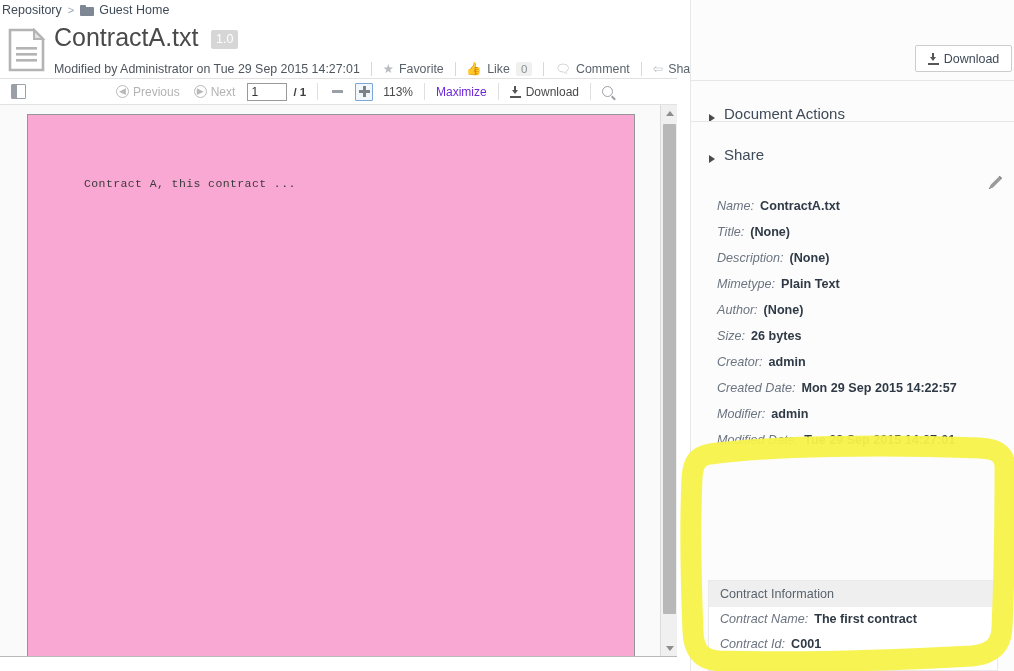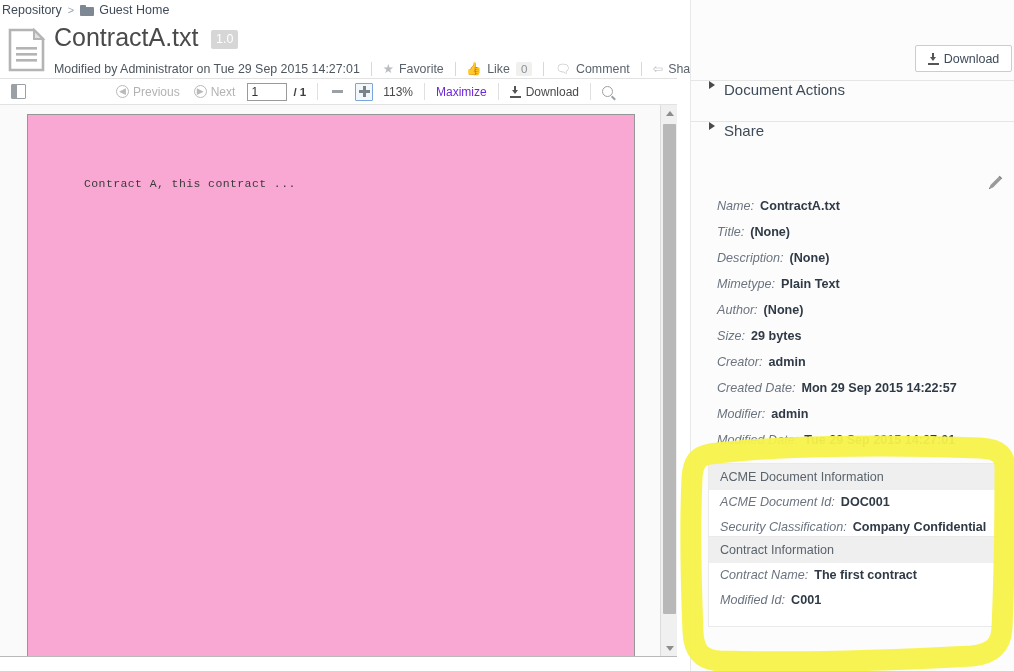--- a/index.html
+++ b/index.html
@@ -174,21 +174,21 @@
     position: absolute; right: 2px; top: 45px; width: 97px; height: 27px;
     border: 1px solid #cccccc; background: #ffffff; border-radius: 2px;
     display: flex; align-items: center; justify-content: center;
     font-size: 12.5px; color: #3f4b59; cursor: pointer;
   }
   .panel-section {
     position: absolute; left: 0; width: 324px;
     border-top: 1px solid #e6e6e6;
   }
   .section-head {
-    display: flex; align-items: flex-start; height: 41px;
+    display: flex; align-items: flex-end; height: 41px;
     padding-left: 18px; font-size: 15px; color: #3f4b59; cursor: pointer;
   }
   .tri-right {
     width:0;height:0;border-top:4.5px solid transparent;border-bottom:4.5px solid transparent;
     border-left:6px solid #4a4a4a; margin-right: 9px;
   }
   .tri-down {
     width:0;height:0;border-left:4.5px solid transparent;border-right:4.5px solid transparent;
     border-top:6px solid #4a4a4a; margin-right: 9px;
   }
@@ -385,63 +385,50 @@
       <div class="prop-row">
         <span class="prop-label">Mimetype:</span>
         <span class="prop-value">Plain Text</span>
       </div>
       <div class="prop-row">
         <span class="prop-label">Author:</span>
         <span class="prop-value">(None)</span>
       </div>
       <div class="prop-row">
         <span class="prop-label">Size:</span>
-        <span class="prop-value">29 bytes</span>
+        <span class="prop-value">26 bytes</span>
       </div>
       <div class="prop-row">
         <span class="prop-label">Creator:</span>
         <span class="prop-value">admin</span>
       </div>
       <div class="prop-row">
         <span class="prop-label">Created Date:</span>
         <span class="prop-value">Mon 29 Sep 2015 14:22:57</span>
       </div>
       <div class="prop-row">
         <span class="prop-label">Modifier:</span>
         <span class="prop-value">admin</span>
       </div>
       <div class="prop-row">
         <span class="prop-label">Modified Date:</span>
         <span class="prop-value">Tue 29 Sep 2015 14:27:01</span>
       </div>
     </div>
 
-    <div class="aspect-group" style="top:463px">
-      <div class="aspect-head">ACME Document Information</div>
-      <div class="aspect-body">
-        <div class="aspect-row">
-          <span class="prop-label">ACME Document Id:</span>
-          <span class="prop-value">DOC001</span>
-        </div>
-        <div class="aspect-row">
-          <span class="prop-label">Security Classification:</span>
-          <span class="prop-value">Company Confidential</span>
-        </div>
-      </div>
-    </div>
-
-    <div class="aspect-group" style="top:536px">
+
+    <div class="aspect-group" style="top:580px">
       <div class="aspect-head">Contract Information</div>
       <div class="aspect-body">
         <div class="aspect-row">
           <span class="prop-label">Contract Name:</span>
           <span class="prop-value">The first contract</span>
         </div>
         <div class="aspect-row">
-          <span class="prop-label">Modified Id:</span>
+          <span class="prop-label">Contract Id:</span>
           <span class="prop-value">C001</span>
         </div>
       </div>
     </div>
   </div>
 
   <svg id="highlighter" viewBox="0 0 334 239">
     <path d="M30 22 C90 14, 200 12, 300 16 C320 17, 326 24, 325 40
              C325 90, 324 150, 322 196 C321 214, 312 222, 292 224
              C200 229, 110 231, 40 229 C22 228, 14 220, 13 200

